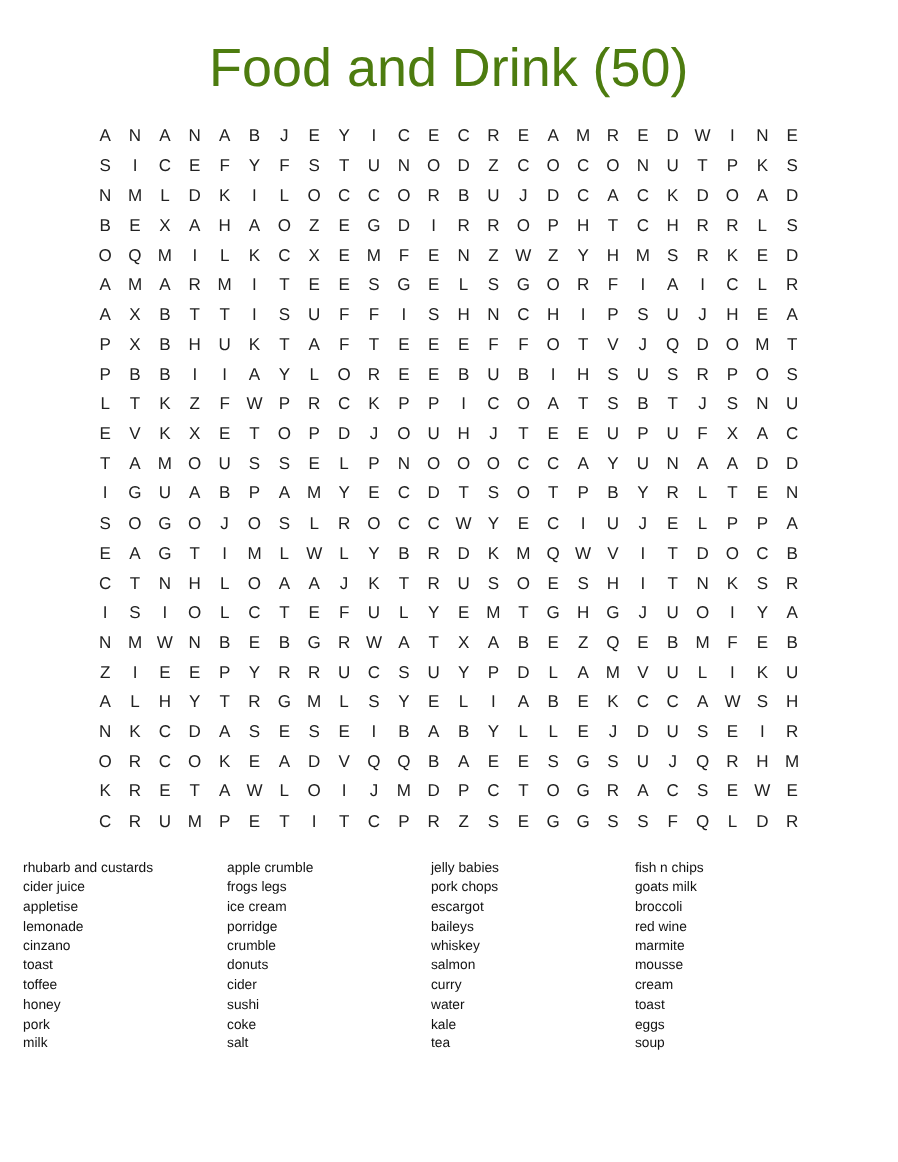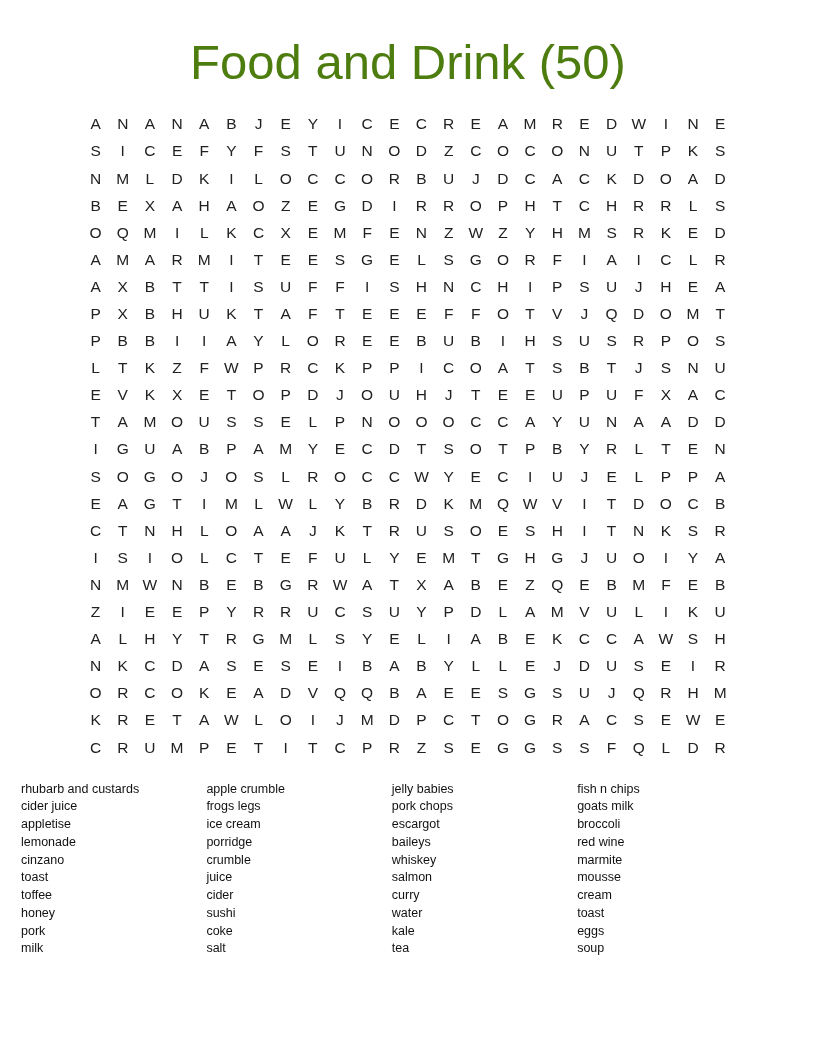--- a/index.html
+++ b/index.html
@@ -699,21 +699,21 @@
         <div class="word">honey</div>
         <div class="word">pork</div>
         <div class="word">milk</div>
       </div>
       <div class="word-col">
         <div class="word">apple crumble</div>
         <div class="word">frogs legs</div>
         <div class="word">ice cream</div>
         <div class="word">porridge</div>
         <div class="word">crumble</div>
-        <div class="word">juice</div>
+        <div class="word">donuts</div>
         <div class="word">cider</div>
         <div class="word">sushi</div>
         <div class="word">coke</div>
         <div class="word">salt</div>
       </div>
       <div class="word-col">
         <div class="word">jelly babies</div>
         <div class="word">pork chops</div>
         <div class="word">escargot</div>
         <div class="word">baileys</div>

